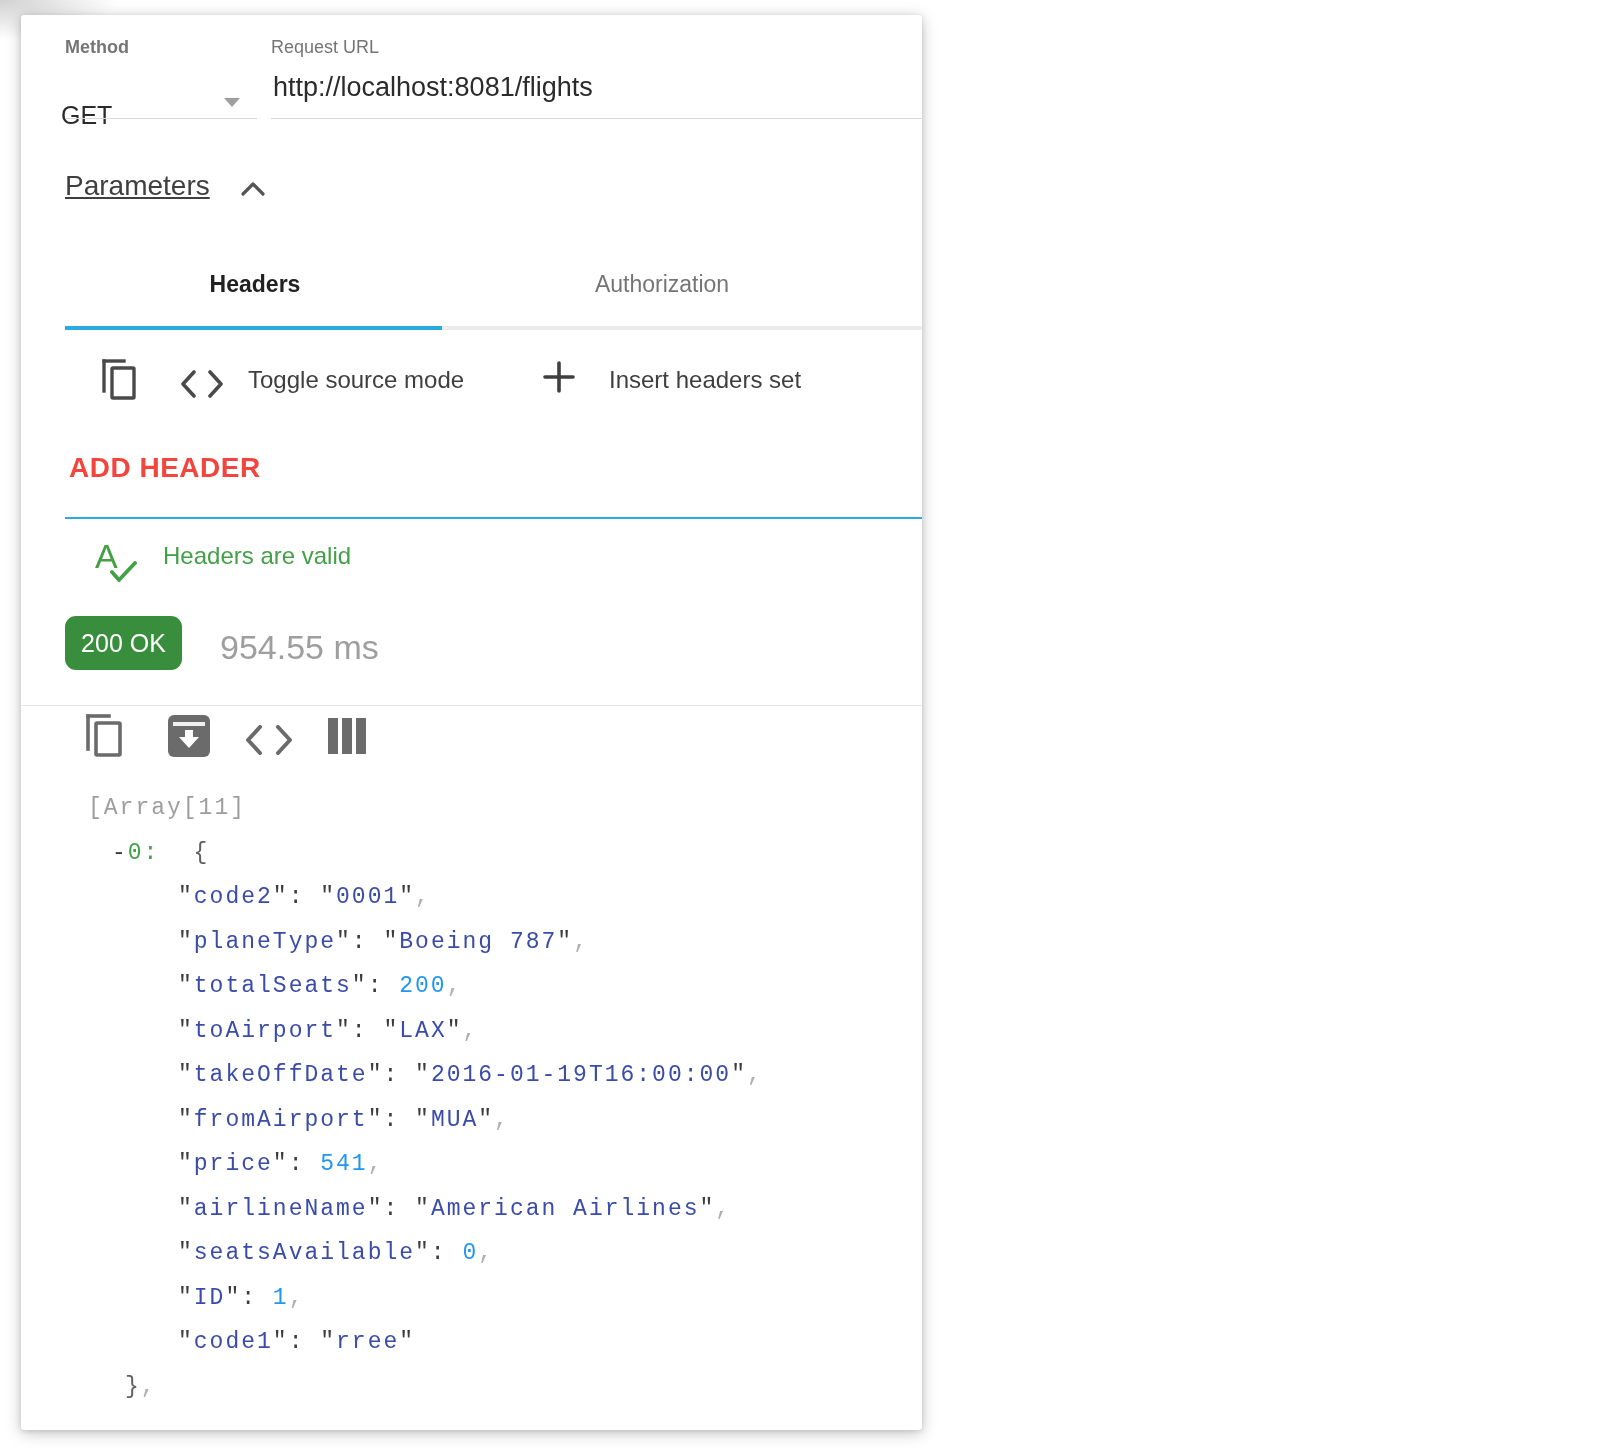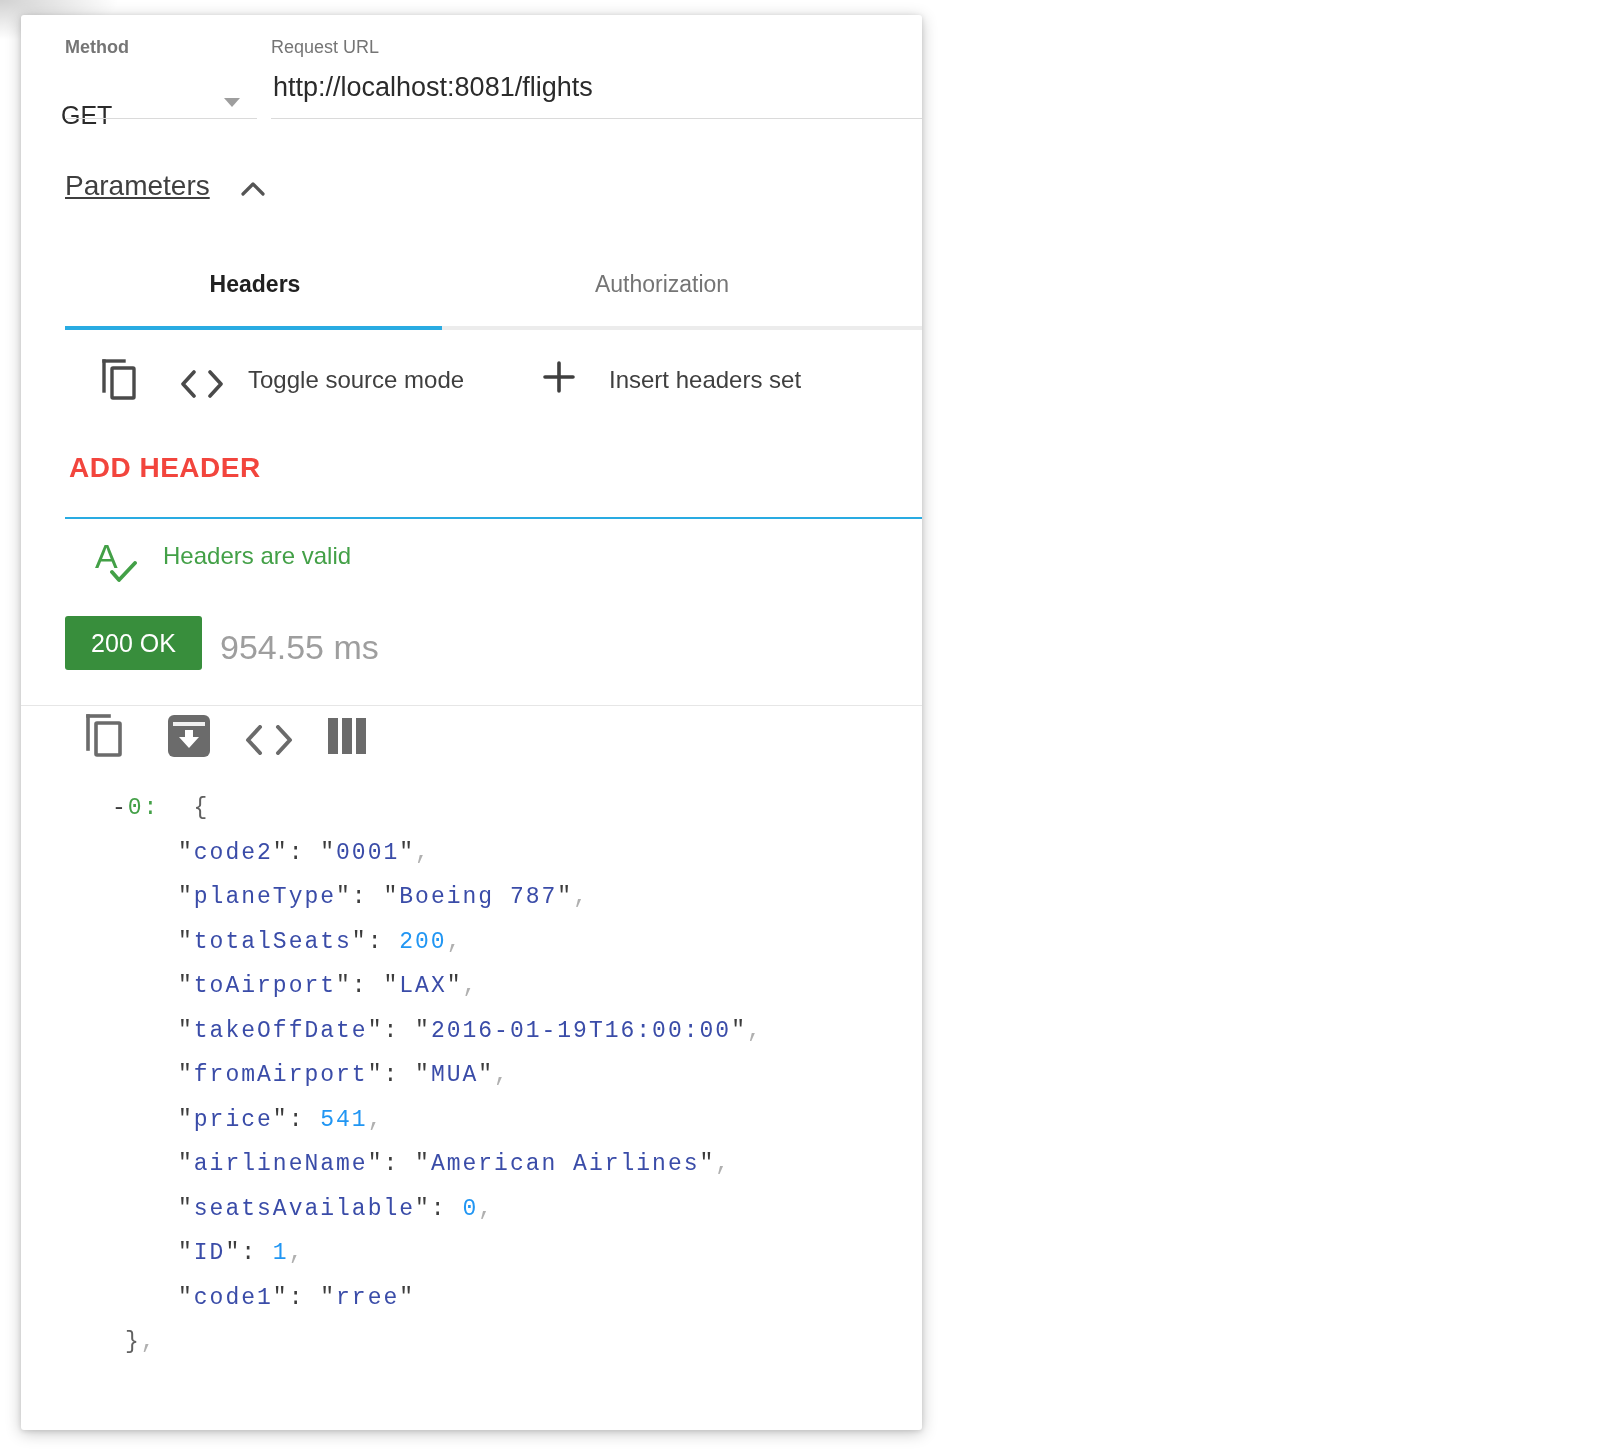--- a/index.html
+++ b/index.html
@@ -69,22 +69,22 @@
     letter-spacing:0.5px;color:var(--error);cursor:pointer;
   }
   .blue-line{position:absolute;left:44px;top:502px;width:857px;height:2px;background:var(--accent);}
 
   .valid-icon{position:absolute;left:74px;top:522px;width:48px;height:50px;cursor:default;}
   .valid-icon .a{font-size:34px;font-weight:500;color:var(--success);position:absolute;left:0;top:0;}
   .valid-icon svg{position:absolute;left:14px;top:24px;}
   .valid-text{position:absolute;left:142px;top:527px;font-size:24px;color:var(--success);}
 
   .status-badge{
-    position:absolute;left:44px;top:601px;width:137px;height:54px;
-    background:var(--badge);color:#fff;font-size:25px;border-radius:3px;
+    position:absolute;left:44px;top:601px;width:117px;height:54px;
+    background:var(--badge);color:#fff;font-size:25px;border-radius:11px;
     display:flex;align-items:center;justify-content:center;
   }
   .resp-time{position:absolute;left:199px;top:613px;font-size:34px;color:var(--muted);}
 
   .divider{position:absolute;left:0;top:690px;width:901px;height:1px;background:#E6E6E6;}
 
   .rbar-btn{position:absolute;cursor:pointer;}
   .copy-icon-2{left:64px;top:698px;}
   .archive-icon{left:146px;top:699px;}
   .code-icon-2{left:222px;top:710px;}
@@ -199,20 +199,21 @@
   </div>
   <div class="rbar-btn columns-icon">
     <svg width="40" height="36" viewBox="0 0 40 36">
       <rect x="0" y="0" width="10" height="36" fill="#6b6b6b"></rect>
       <rect x="14" y="0" width="10" height="36" fill="#6b6b6b"></rect>
       <rect x="28" y="0" width="10" height="36" fill="#6b6b6b"></rect>
     </svg>
   </div>
 
   <div class="json" id="json-body">
+      <div class="jline l-array"><span class="jarr">[Array[11]</span></div>
       <div class="jline l-index"><span class="jdash">-</span><span class="jgreen">0:</span><span class="jbrace open">{</span></div>
       <div class="jline l-entry"><span class="jq">"</span><span class="jkey">code2</span><span class="jq">": </span><span class="jq">"</span><span class="jstr">0001</span><span class="jq">"</span><span class="jcomma">,</span></div>
       <div class="jline l-entry"><span class="jq">"</span><span class="jkey">planeType</span><span class="jq">": </span><span class="jq">"</span><span class="jstr">Boeing 787</span><span class="jq">"</span><span class="jcomma">,</span></div>
       <div class="jline l-entry"><span class="jq">"</span><span class="jkey">totalSeats</span><span class="jq">": </span><span class="jnum">200</span><span class="jcomma">,</span></div>
       <div class="jline l-entry"><span class="jq">"</span><span class="jkey">toAirport</span><span class="jq">": </span><span class="jq">"</span><span class="jstr">LAX</span><span class="jq">"</span><span class="jcomma">,</span></div>
       <div class="jline l-entry"><span class="jq">"</span><span class="jkey">takeOffDate</span><span class="jq">": </span><span class="jq">"</span><span class="jstr">2016-01-19T16:00:00</span><span class="jq">"</span><span class="jcomma">,</span></div>
       <div class="jline l-entry"><span class="jq">"</span><span class="jkey">fromAirport</span><span class="jq">": </span><span class="jq">"</span><span class="jstr">MUA</span><span class="jq">"</span><span class="jcomma">,</span></div>
       <div class="jline l-entry"><span class="jq">"</span><span class="jkey">price</span><span class="jq">": </span><span class="jnum">541</span><span class="jcomma">,</span></div>
       <div class="jline l-entry"><span class="jq">"</span><span class="jkey">airlineName</span><span class="jq">": </span><span class="jq">"</span><span class="jstr">American Airlines</span><span class="jq">"</span><span class="jcomma">,</span></div>
       <div class="jline l-entry"><span class="jq">"</span><span class="jkey">seatsAvailable</span><span class="jq">": </span><span class="jnum">0</span><span class="jcomma">,</span></div>

